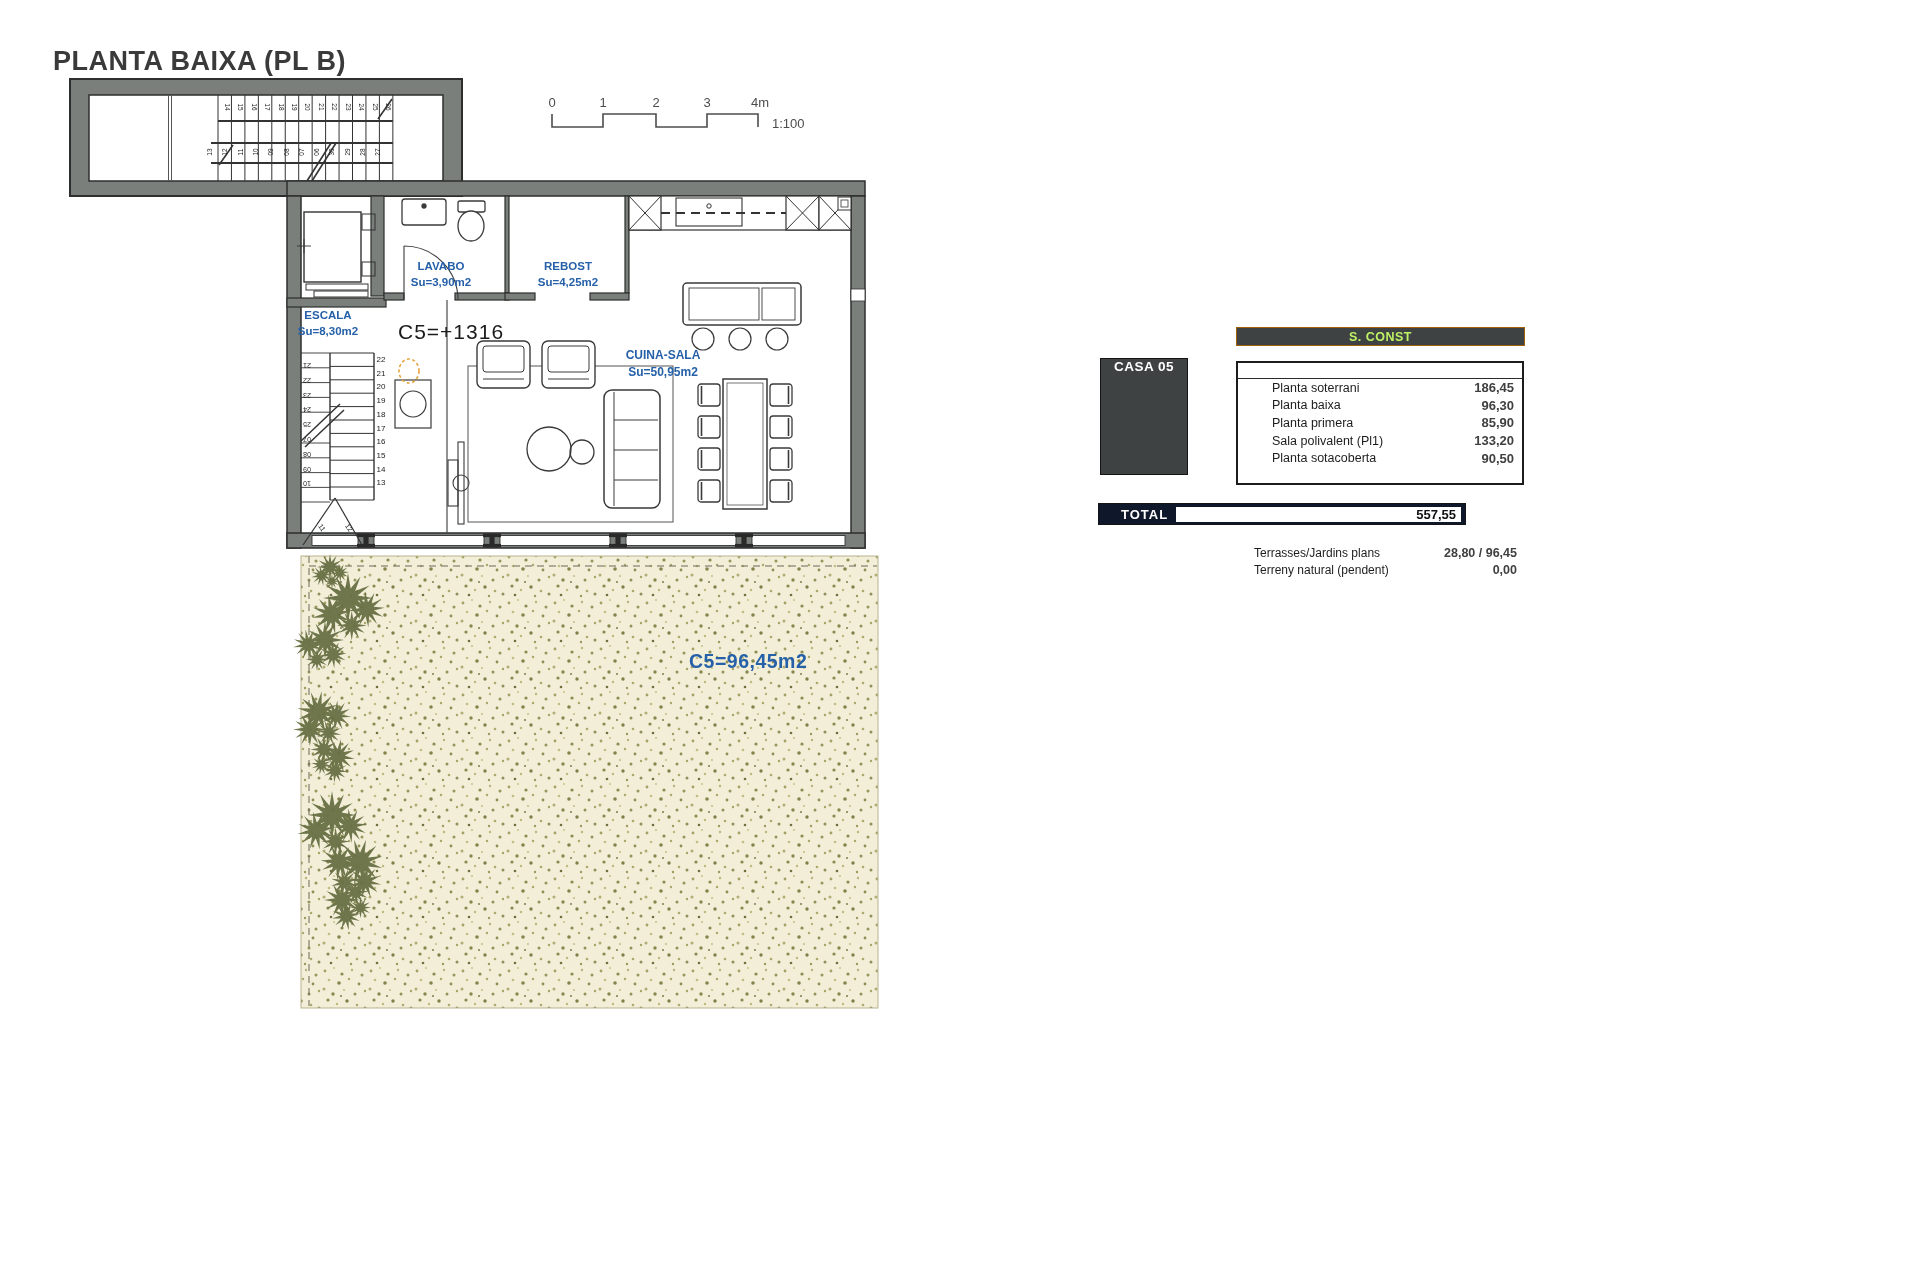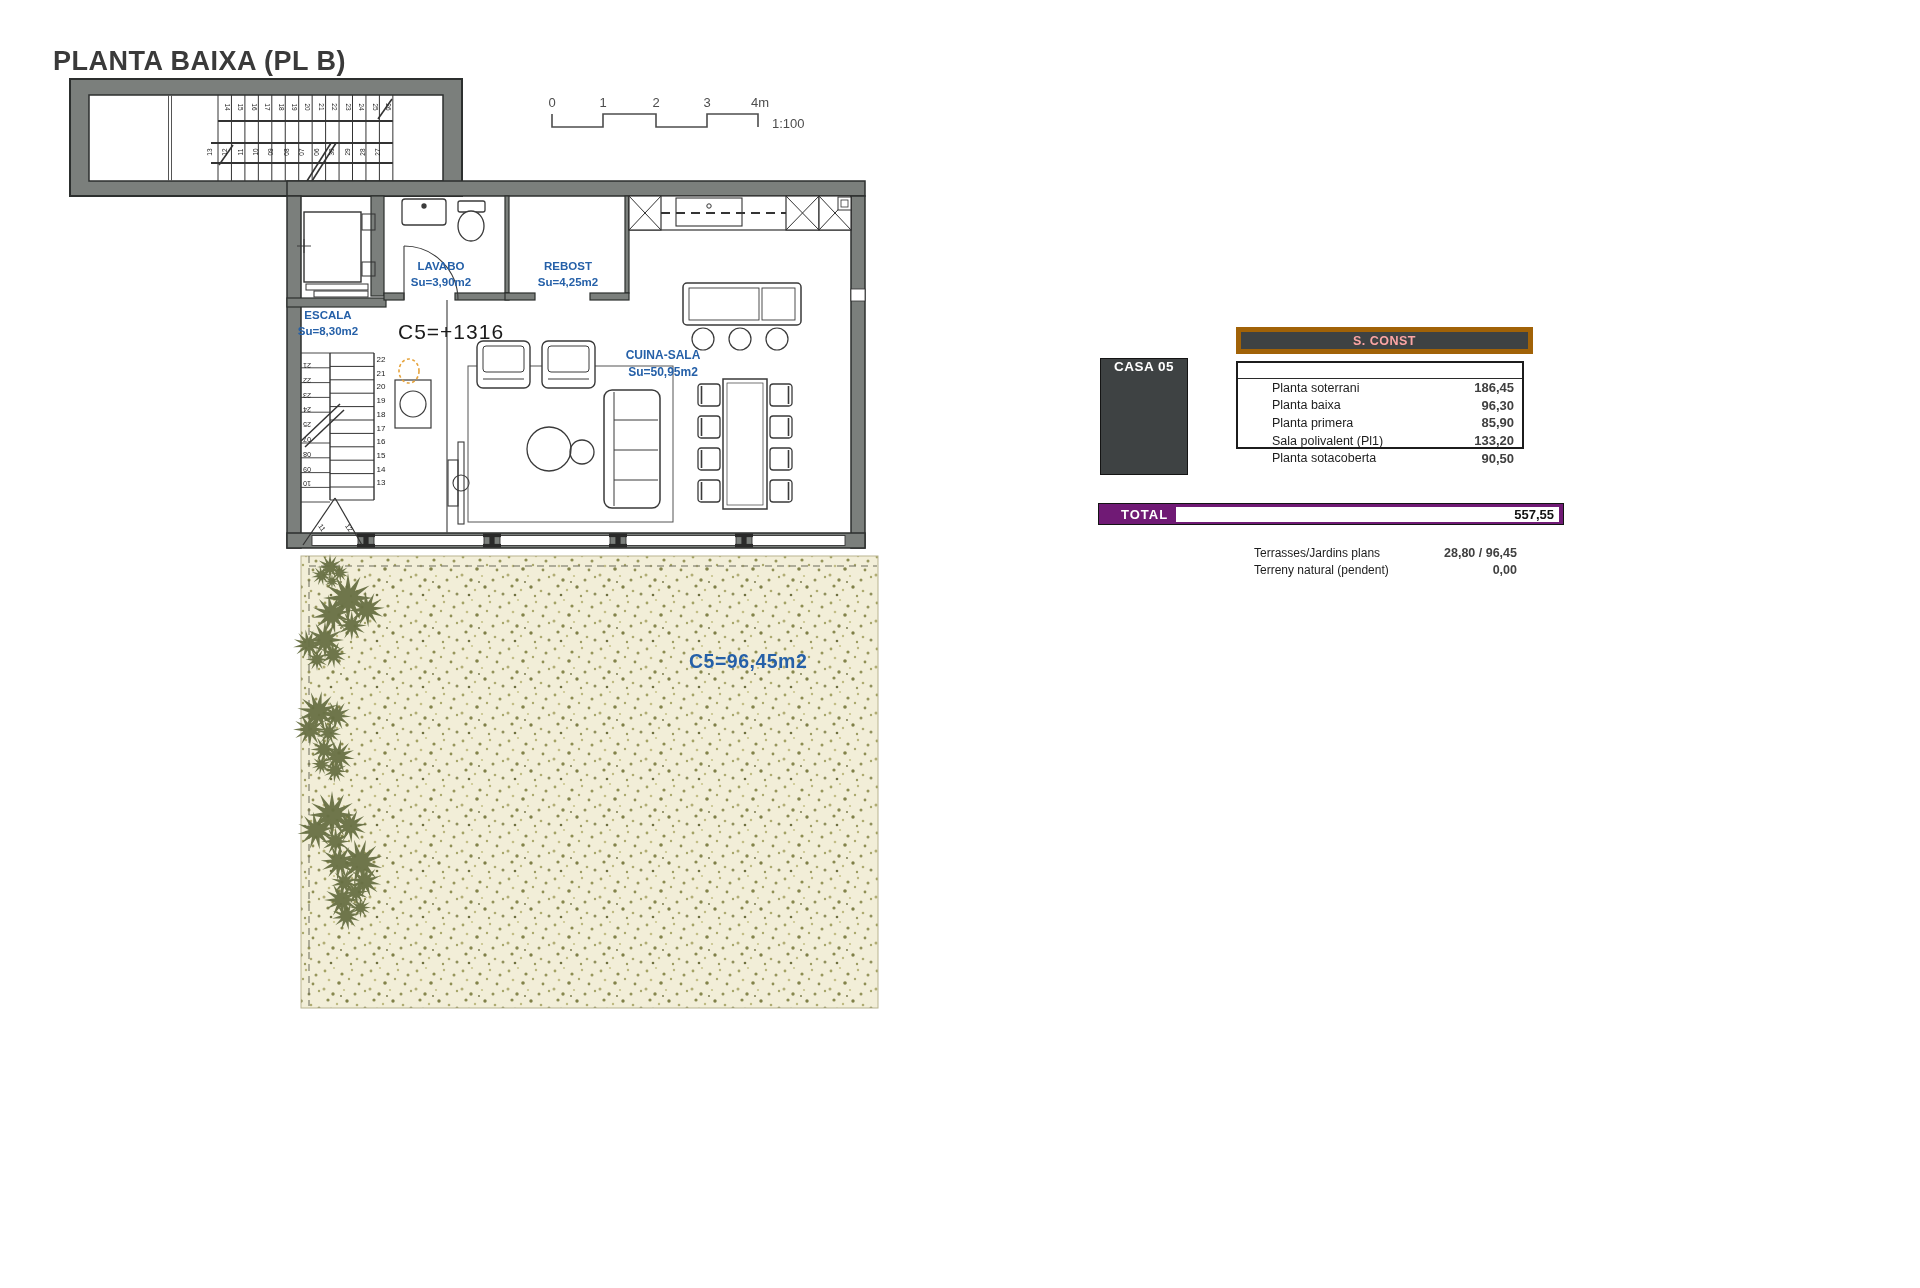--- a/index.html
+++ b/index.html
@@ -6,29 +6,29 @@
   body{position:relative;width:1920px;height:1288px;overflow:hidden;
        font-family:"Liberation Sans",sans-serif;color:#222;}
   .abs{position:absolute;}
   #title{left:53px;top:28px;font-size:27px;font-weight:700;color:#3a3a3a;letter-spacing:.5px;}
   svg text{font-family:"Liberation Sans",sans-serif;}
   .room-label{fill:#2560a8;font-weight:700;}
   
   #casa-box{left:1100px;top:358px;width:86px;height:115px;background:#3e4243;border:1px solid #141414;
             display:flex;align-items:flex-start;justify-content:center;color:#fff;font-weight:700;
             font-size:13.5px;letter-spacing:.5px;}
-  #sconst-bar{left:1236px;top:327px;width:287px;height:17px;background:#3e4243;border:5px solid #a16207;
-            display:flex;align-items:center;justify-content:center;color:#fca5a5;font-weight:700;
+  #sconst-bar{left:1236px;top:327px;width:287px;height:17px;background:#3e4243;border:1px solid #a16207;
+            display:flex;align-items:center;justify-content:center;color:#bef264;font-weight:700;
             font-size:12.5px;letter-spacing:.5px;}
-  #area-table{left:1236px;top:361px;width:288px;height:88px;border:2px solid #1c1c1c;background:#fff;box-sizing:border-box;}
+  #area-table{left:1236px;top:361px;width:288px;height:124px;border:2px solid #1c1c1c;background:#fff;box-sizing:border-box;}
   #area-table .thead{height:15px;border-bottom:1.5px solid #2a2a2a;}
   #area-table .trow{display:flex;align-items:center;height:17.6px;padding:0 8px 0 34px;}
   #area-table .tl{flex:1;font-size:12.5px;color:#1d1d1d;}
   #area-table .tv{font-size:13px;font-weight:700;color:#404040;}
-  #total-bar{left:1098px;top:503px;width:466px;height:22px;background:#701a75;border:1px solid #141414;box-sizing:border-box;}
+  #total-bar{left:1098px;top:503px;width:368px;height:22px;background:#0f172a;border:1px solid #141414;box-sizing:border-box;}
   #total-bar .tlabel{position:absolute;left:22px;top:3px;color:#fff;font-weight:700;font-size:13px;letter-spacing:1px;}
   #total-bar .tbox{position:absolute;left:77px;top:2.5px;right:4px;bottom:2.5px;background:#fff;
             display:flex;align-items:center;justify-content:flex-end;padding-right:5px;
             font-size:13px;font-weight:700;color:#111;}
   #extras{left:1219px;top:544px;width:263px;margin-left:35px;}
   #extras .erow{display:flex;align-items:center;height:17px;}
   #extras .el{flex:1;font-size:12px;color:#1d1d1d;}
   #extras .ev{font-size:12.5px;font-weight:700;color:#404040;}
 </style>
 </head>

